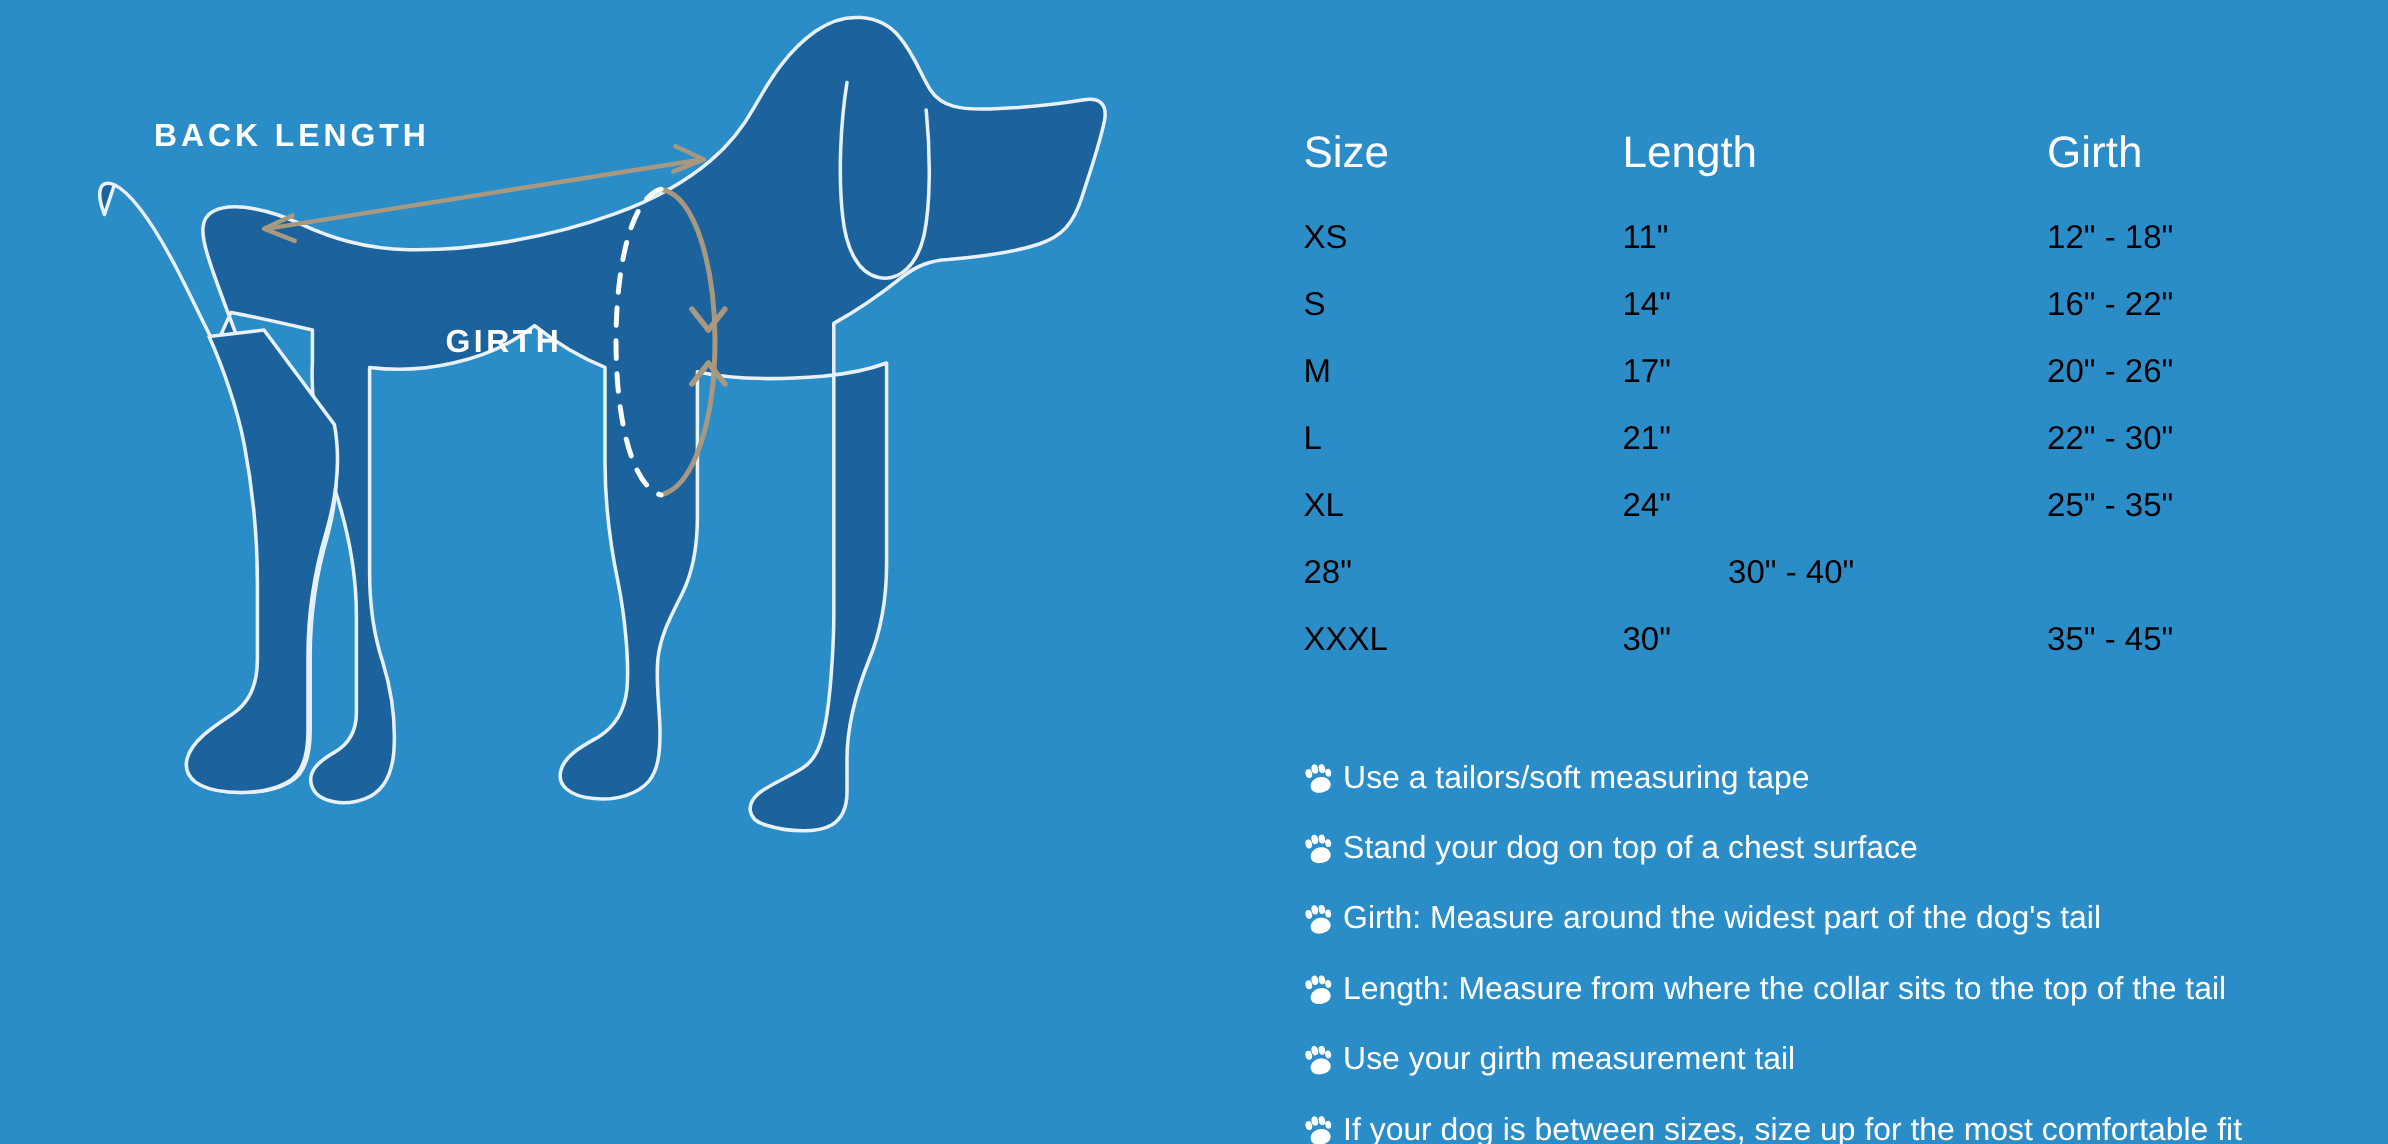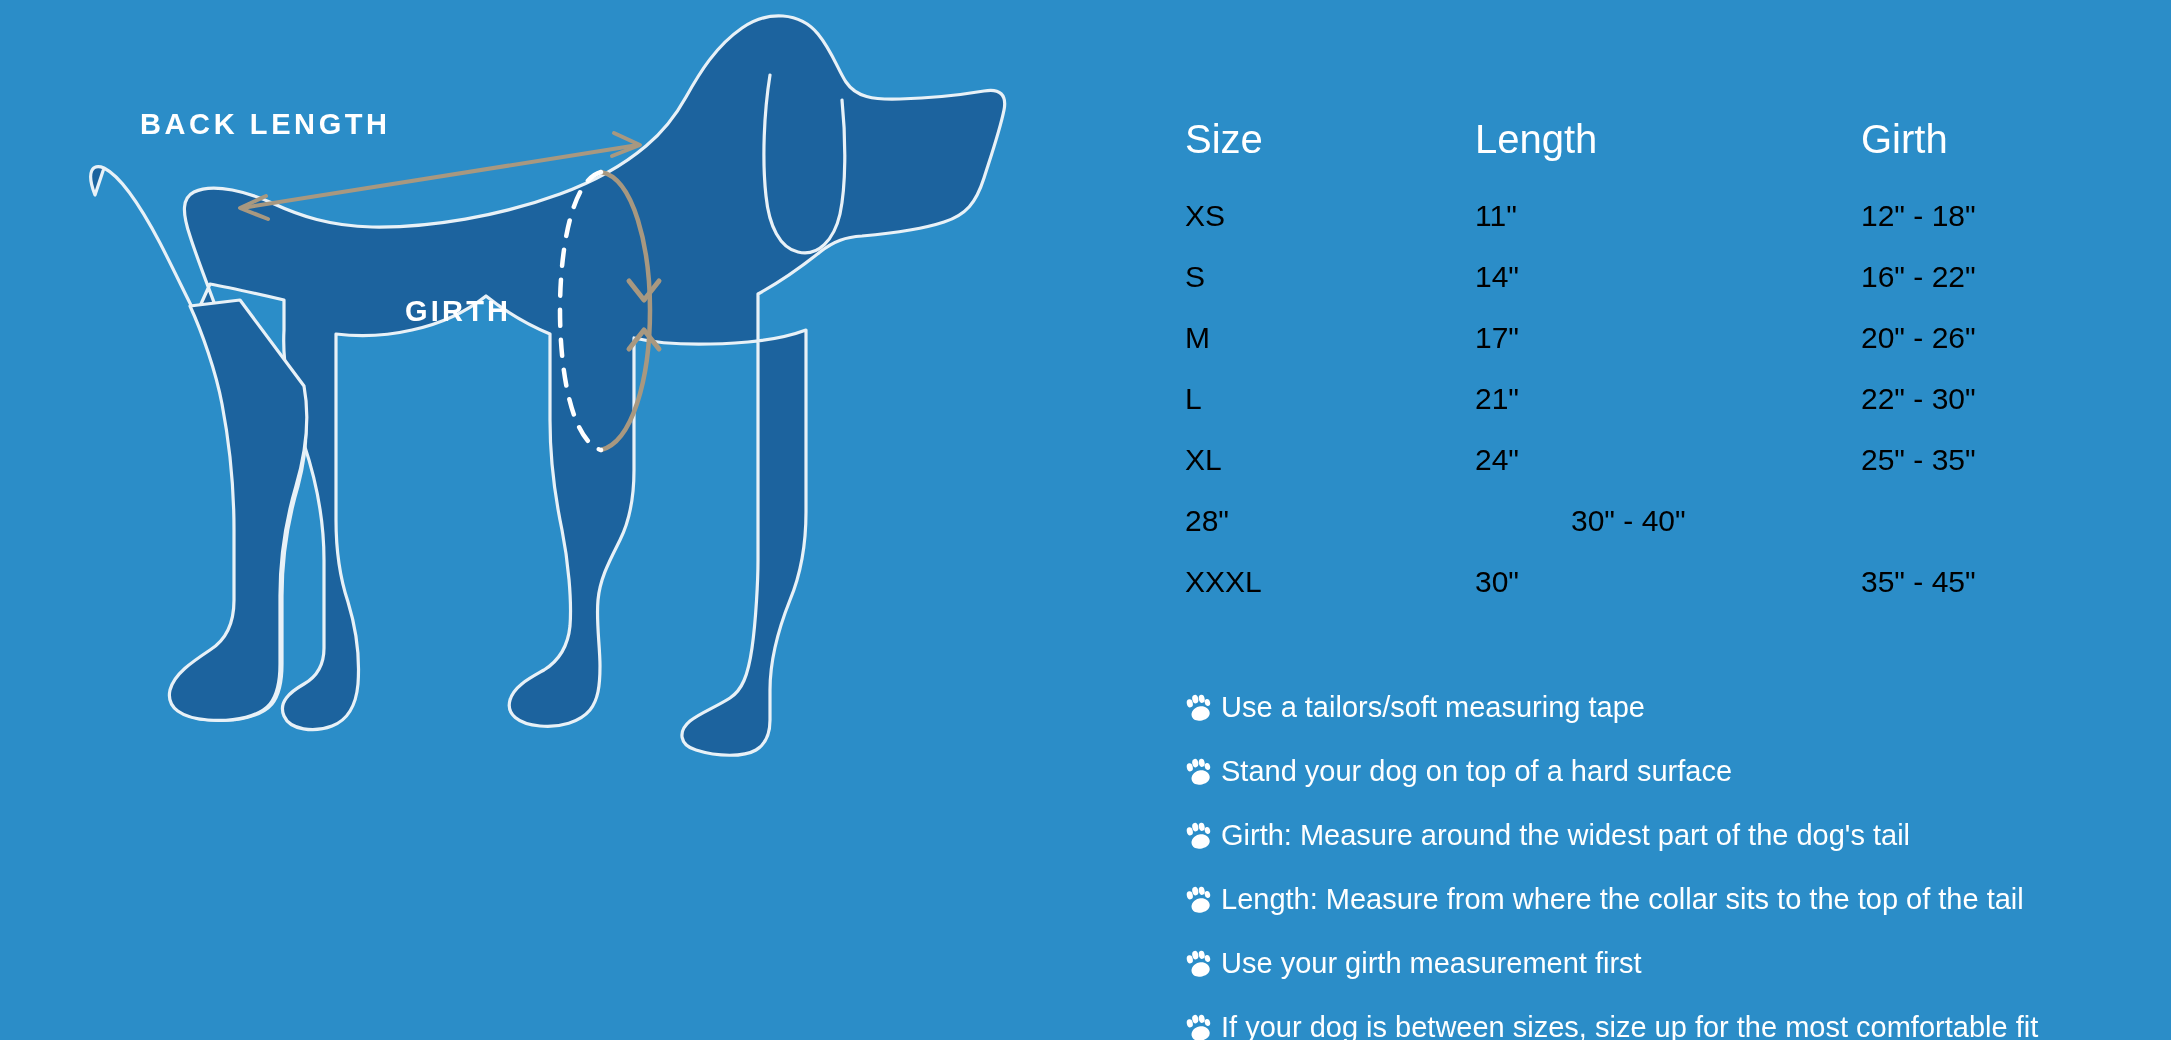--- a/index.html
+++ b/index.html
@@ -304,21 +304,21 @@
           <svg viewBox="0 0 28 30">
               <g fill="#ffffff" transform="rotate(-12 14 15)">
             <ellipse cx="6.2" cy="7.5" rx="3.0" ry="4.1"></ellipse>
             <ellipse cx="12.4" cy="4.6" rx="3.0" ry="4.3"></ellipse>
             <ellipse cx="18.8" cy="5.6" rx="2.9" ry="4.1"></ellipse>
             <ellipse cx="23.6" cy="10.4" rx="2.7" ry="3.6"></ellipse>
             <path d="M14.6 12.6c5.3 0 9.1 3.6 9.1 7.6 0 4.1-3.7 6.6-9.1 6.6-5.4 0-9.2-2.5-9.2-6.6 0-4 3.8-7.6 9.2-7.6z"></path>
           </g>
             </svg>
         </span>
-        <span class="tip-text">Stand your dog on top of a hard surface</span>
+        <span class="tip-text">Stand your dog on top of a chest surface</span>
       </div>
 
       <div class="tip-row">
         <span class="paw-icon">
           <svg viewBox="0 0 28 30">
               <g fill="#ffffff" transform="rotate(-12 14 15)">
             <ellipse cx="6.2" cy="7.5" rx="3.0" ry="4.1"></ellipse>
             <ellipse cx="12.4" cy="4.6" rx="3.0" ry="4.3"></ellipse>
             <ellipse cx="18.8" cy="5.6" rx="2.9" ry="4.1"></ellipse>
             <ellipse cx="23.6" cy="10.4" rx="2.7" ry="3.6"></ellipse>
@@ -349,21 +349,21 @@
           <svg viewBox="0 0 28 30">
               <g fill="#ffffff" transform="rotate(-12 14 15)">
             <ellipse cx="6.2" cy="7.5" rx="3.0" ry="4.1"></ellipse>
             <ellipse cx="12.4" cy="4.6" rx="3.0" ry="4.3"></ellipse>
             <ellipse cx="18.8" cy="5.6" rx="2.9" ry="4.1"></ellipse>
             <ellipse cx="23.6" cy="10.4" rx="2.7" ry="3.6"></ellipse>
             <path d="M14.6 12.6c5.3 0 9.1 3.6 9.1 7.6 0 4.1-3.7 6.6-9.1 6.6-5.4 0-9.2-2.5-9.2-6.6 0-4 3.8-7.6 9.2-7.6z"></path>
           </g>
             </svg>
         </span>
-        <span class="tip-text">Use your girth measurement first</span>
+        <span class="tip-text">Use your girth measurement tail</span>
       </div>
 
       <div class="tip-row">
         <span class="paw-icon">
           <svg viewBox="0 0 28 30">
               <g fill="#ffffff" transform="rotate(-12 14 15)">
             <ellipse cx="6.2" cy="7.5" rx="3.0" ry="4.1"></ellipse>
             <ellipse cx="12.4" cy="4.6" rx="3.0" ry="4.3"></ellipse>
             <ellipse cx="18.8" cy="5.6" rx="2.9" ry="4.1"></ellipse>
             <ellipse cx="23.6" cy="10.4" rx="2.7" ry="3.6"></ellipse>

